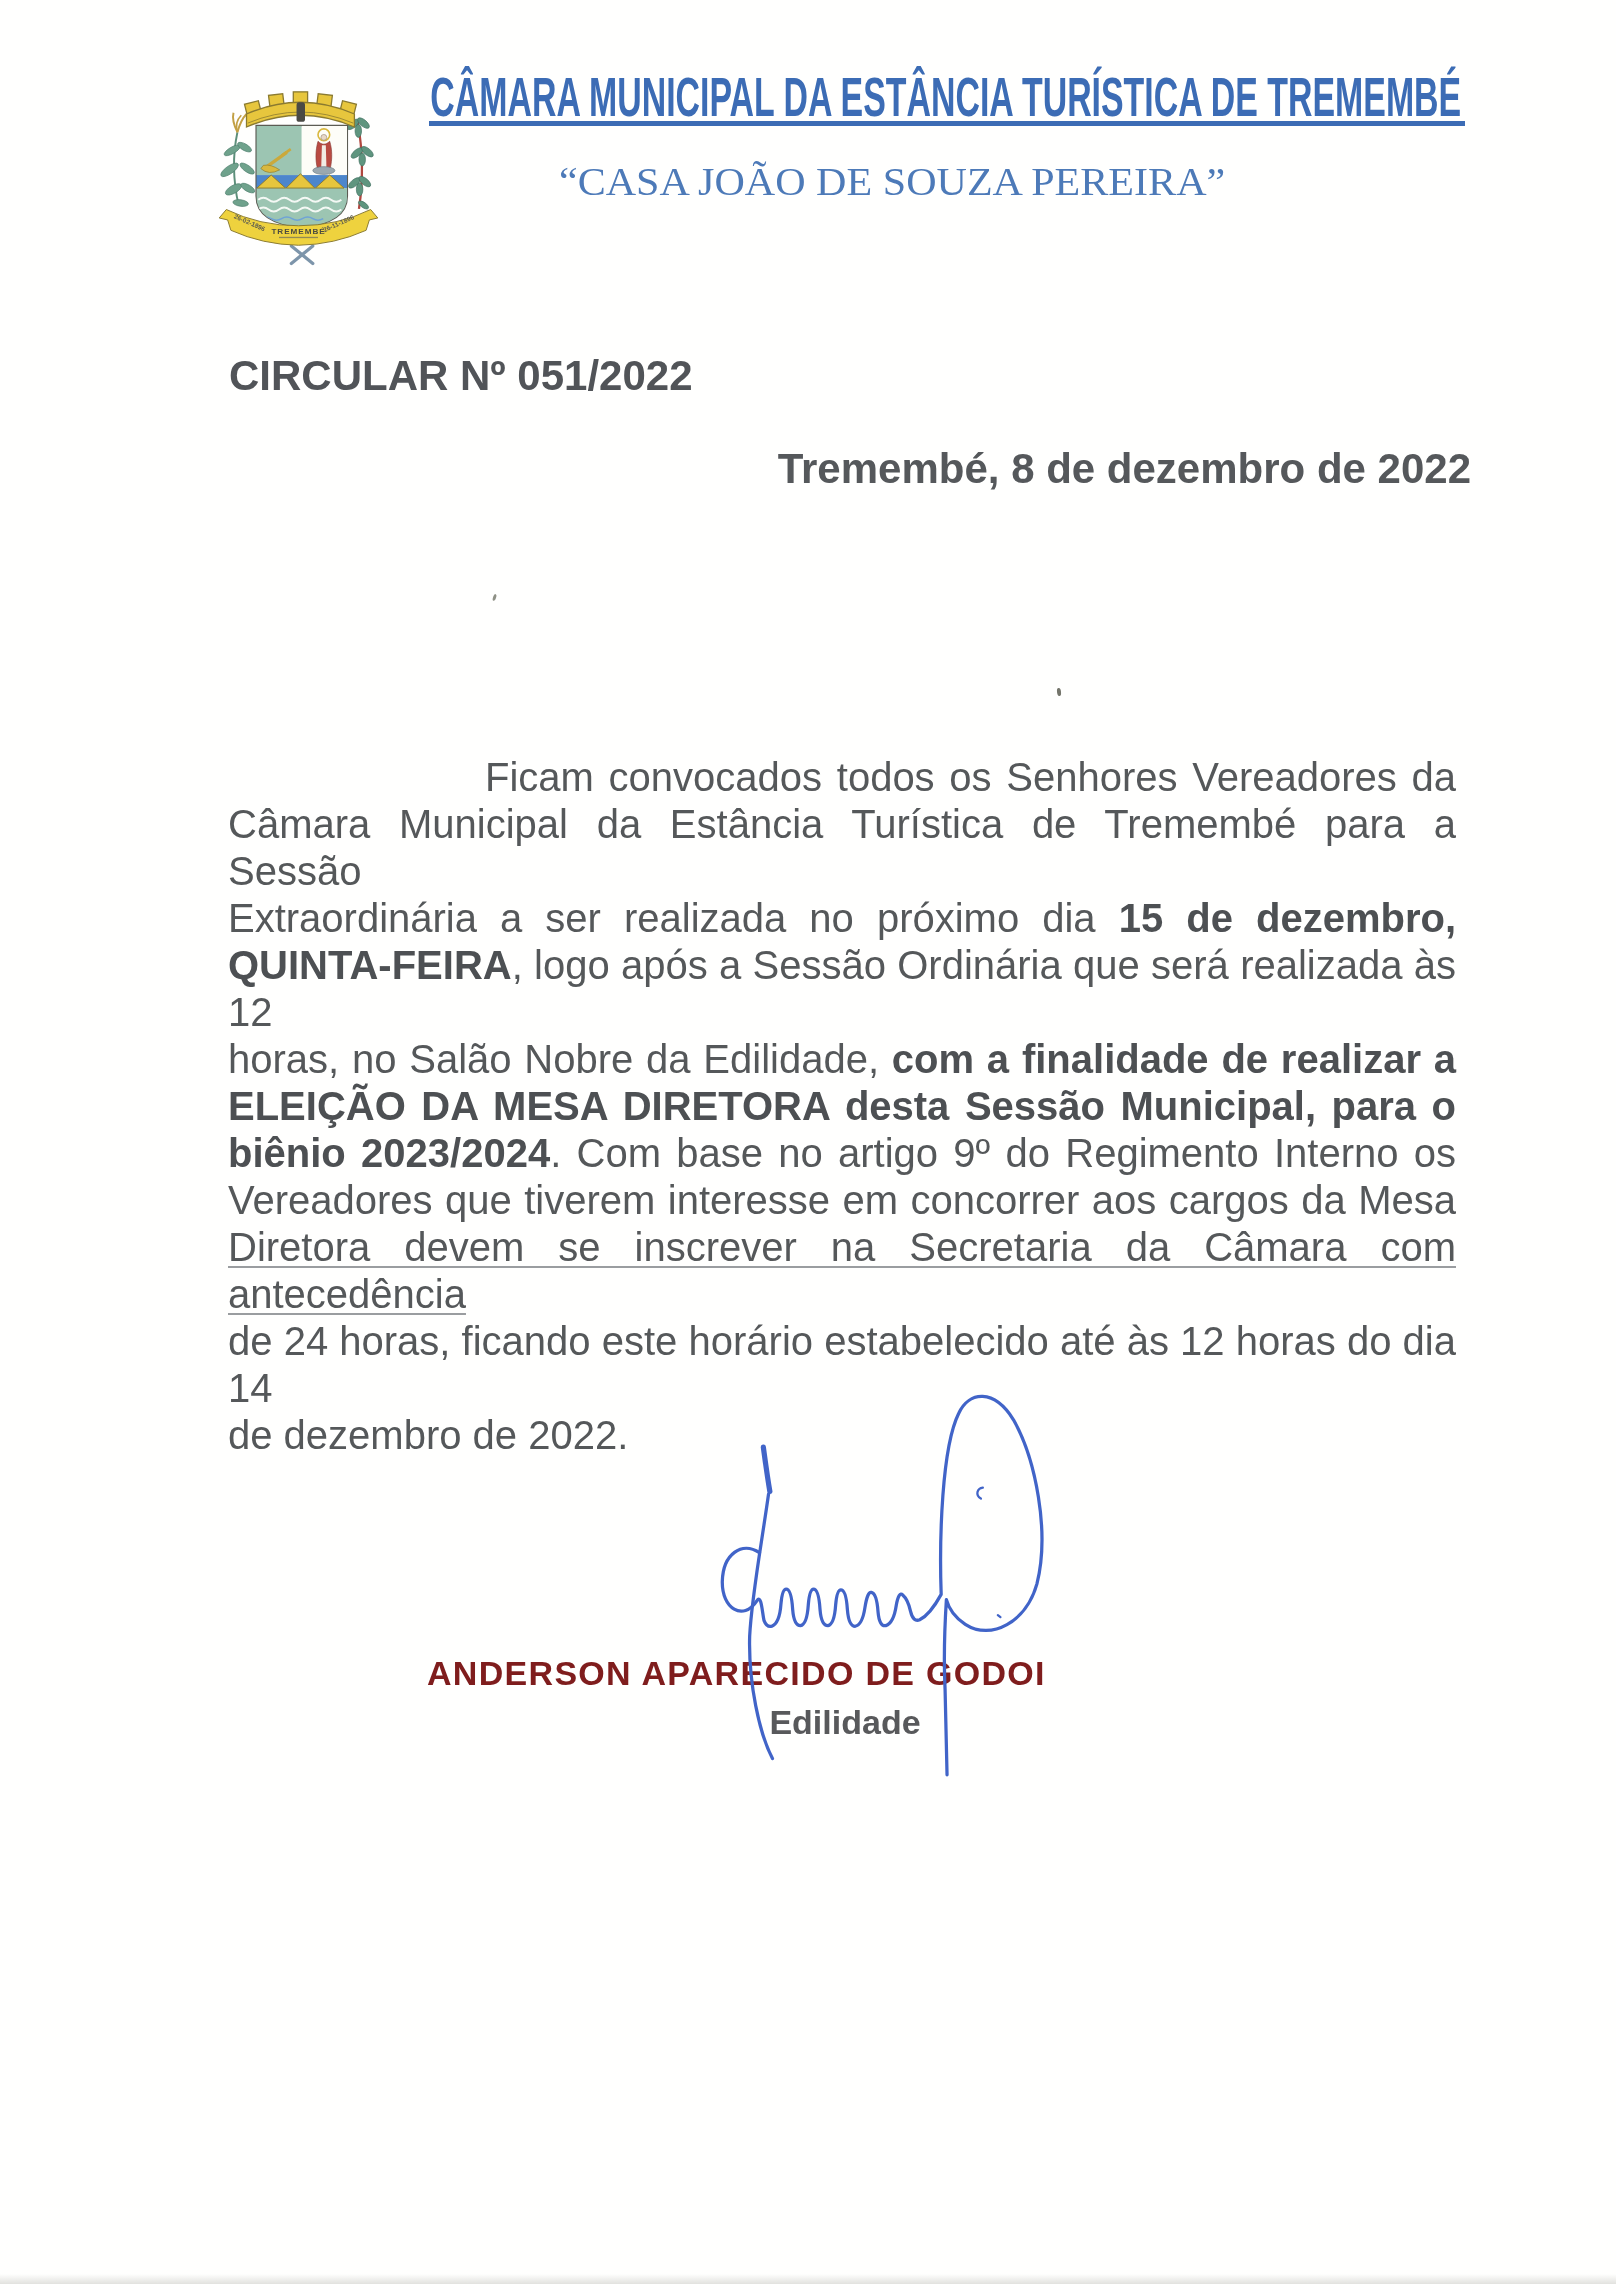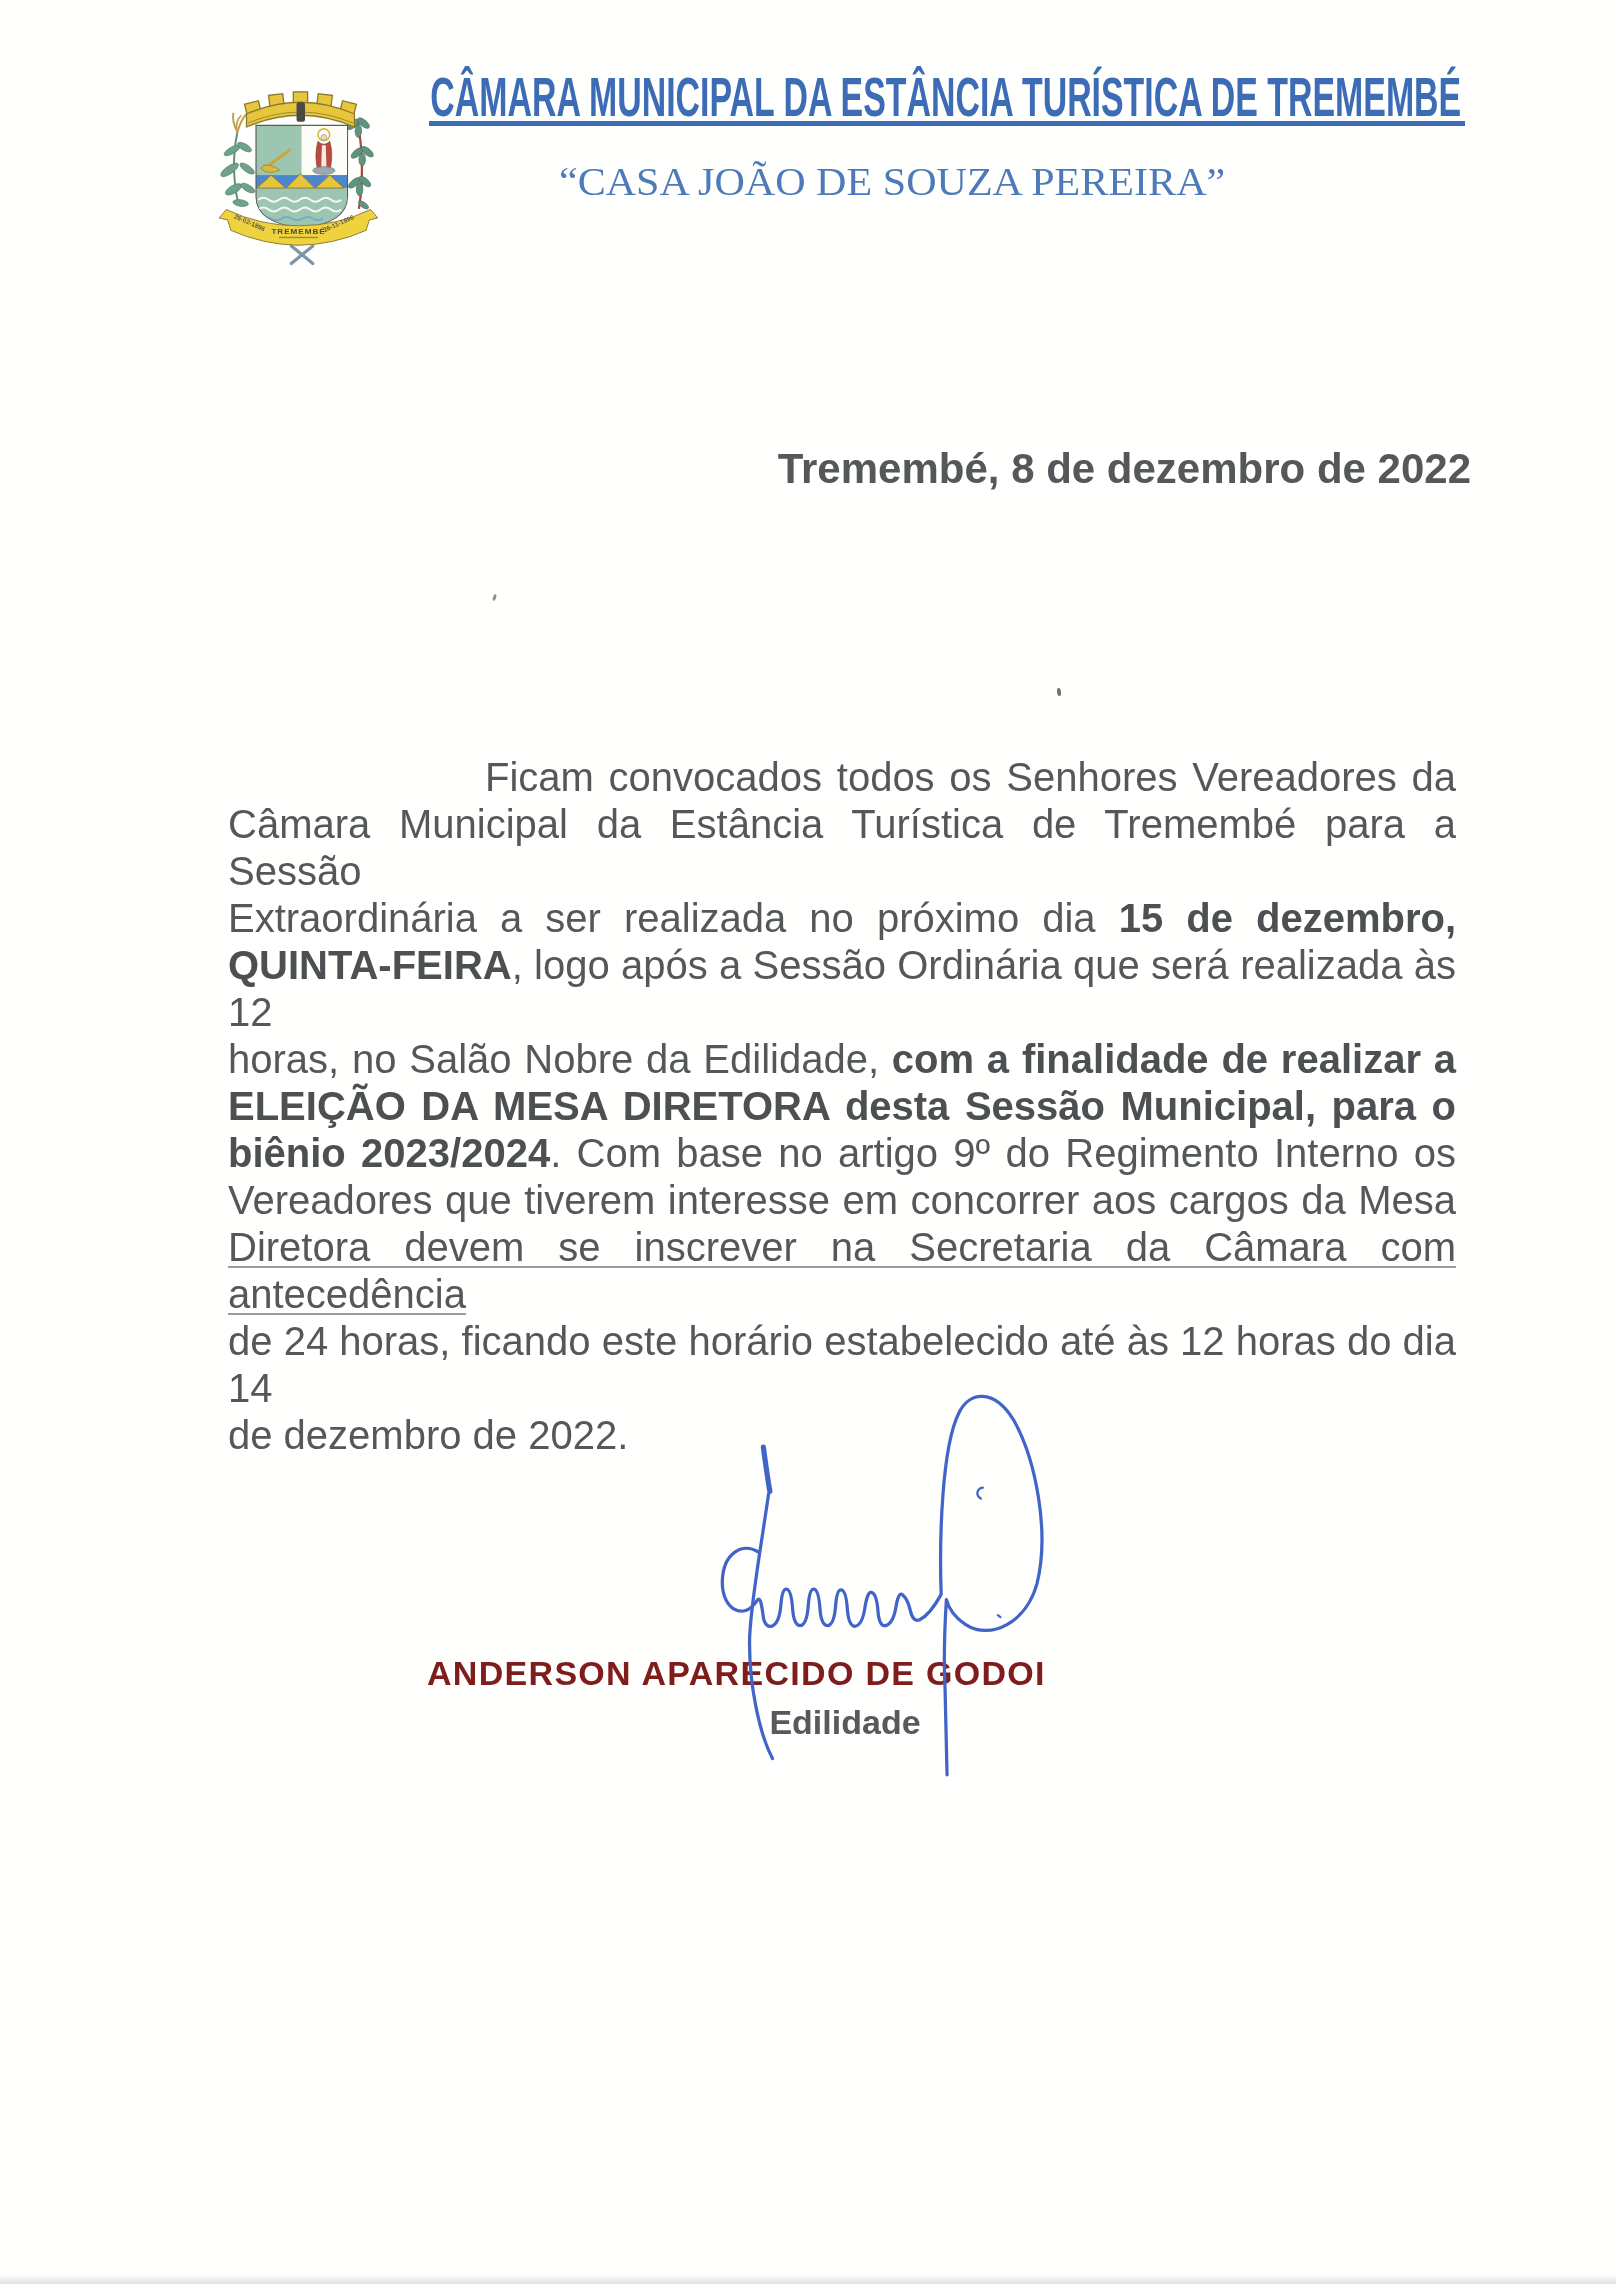--- a/index.html
+++ b/index.html
@@ -189,20 +189,21 @@
 
   <svg class="title-svg" aria-hidden="true" viewBox="0 0 1596 110" width="1040" height="72">
     <text class="title-text" x="2" y="80" textLength="1582" lengthAdjust="spacingAndGlyphs">CÂMARA MUNICIPAL DA ESTÂNCIA TURÍSTICA DE TREMEMBÉ</text>
   </svg>
   <div class="title-underline"></div>
 
   <svg class="subtitle-svg" aria-hidden="true" viewBox="0 0 1040 84" width="678" height="55">
     <text class="subtitle-text" x="3" y="60" textLength="1022" lengthAdjust="spacingAndGlyphs">“CASA JOÃO DE SOUZA PEREIRA”</text>
   </svg>
 
+  <div class="circular-no">CIRCULAR Nº 051/2022</div>
   <div class="date-line">Tremembé, 8 de dezembro de 2022</div>
 
   <div class="speck s1"></div>
   <div class="speck s2"></div>
 
   <div class="body-paragraph" id="body-paragraph">
       <div class="line indent"><span>Ficam convocados todos os Senhores Vereadores da</span></div>
       <div class="line"><span>Câmara Municipal da Estância Turística de Tremembé para a Sessão</span></div>
       <div class="line"><span>Extraordinária a ser realizada no próximo dia </span><span class="b">15 de dezembro,</span></div>
       <div class="line"><span class="b">QUINTA-FEIRA</span><span>, logo após a Sessão Ordinária que será realizada às 12</span></div>

